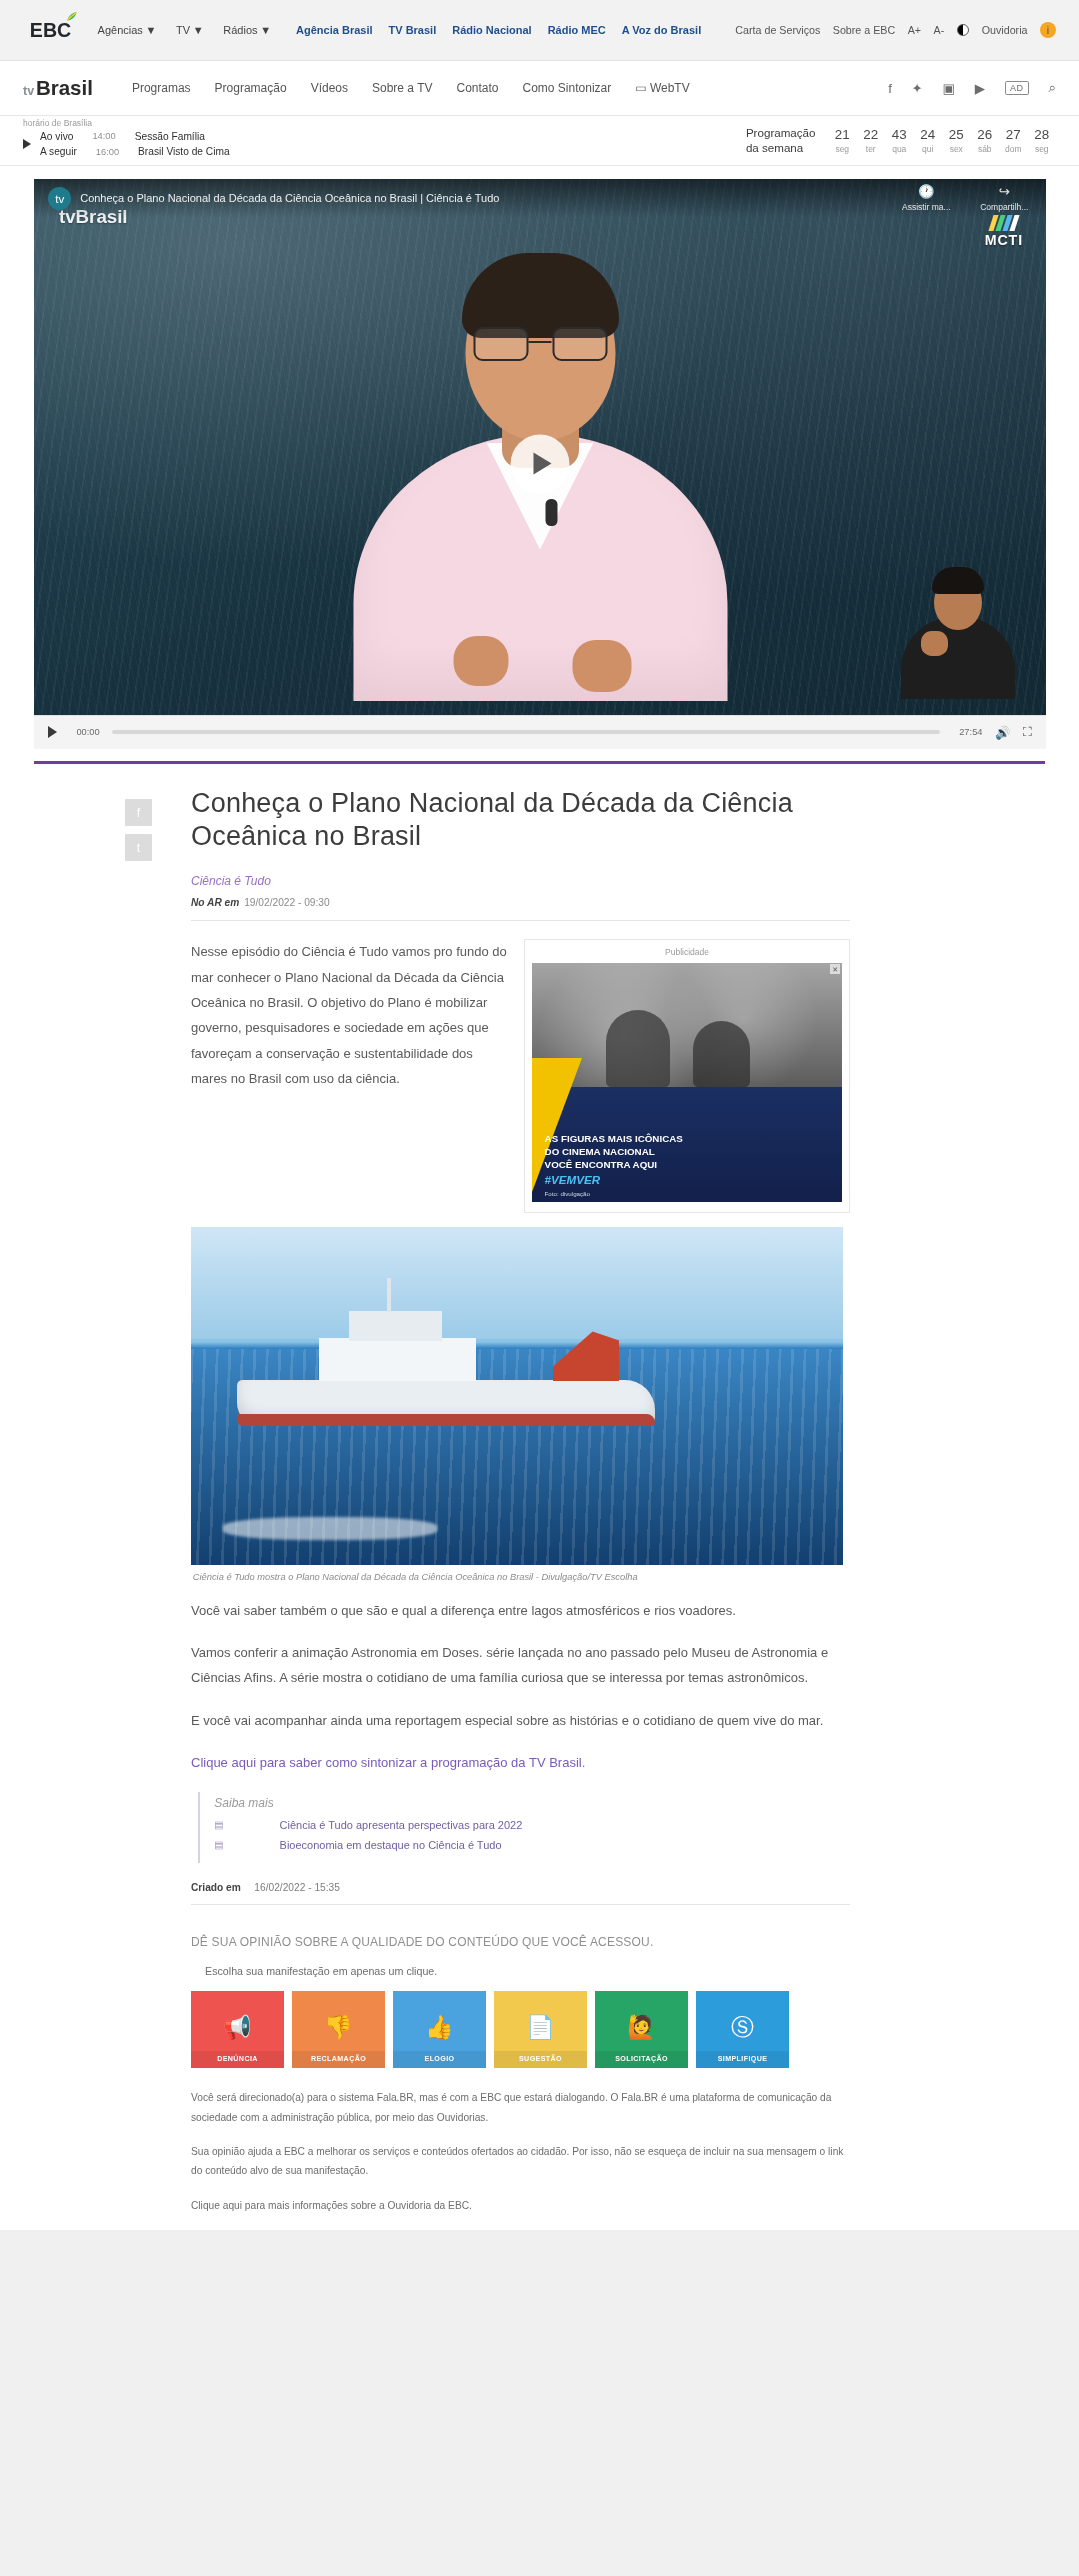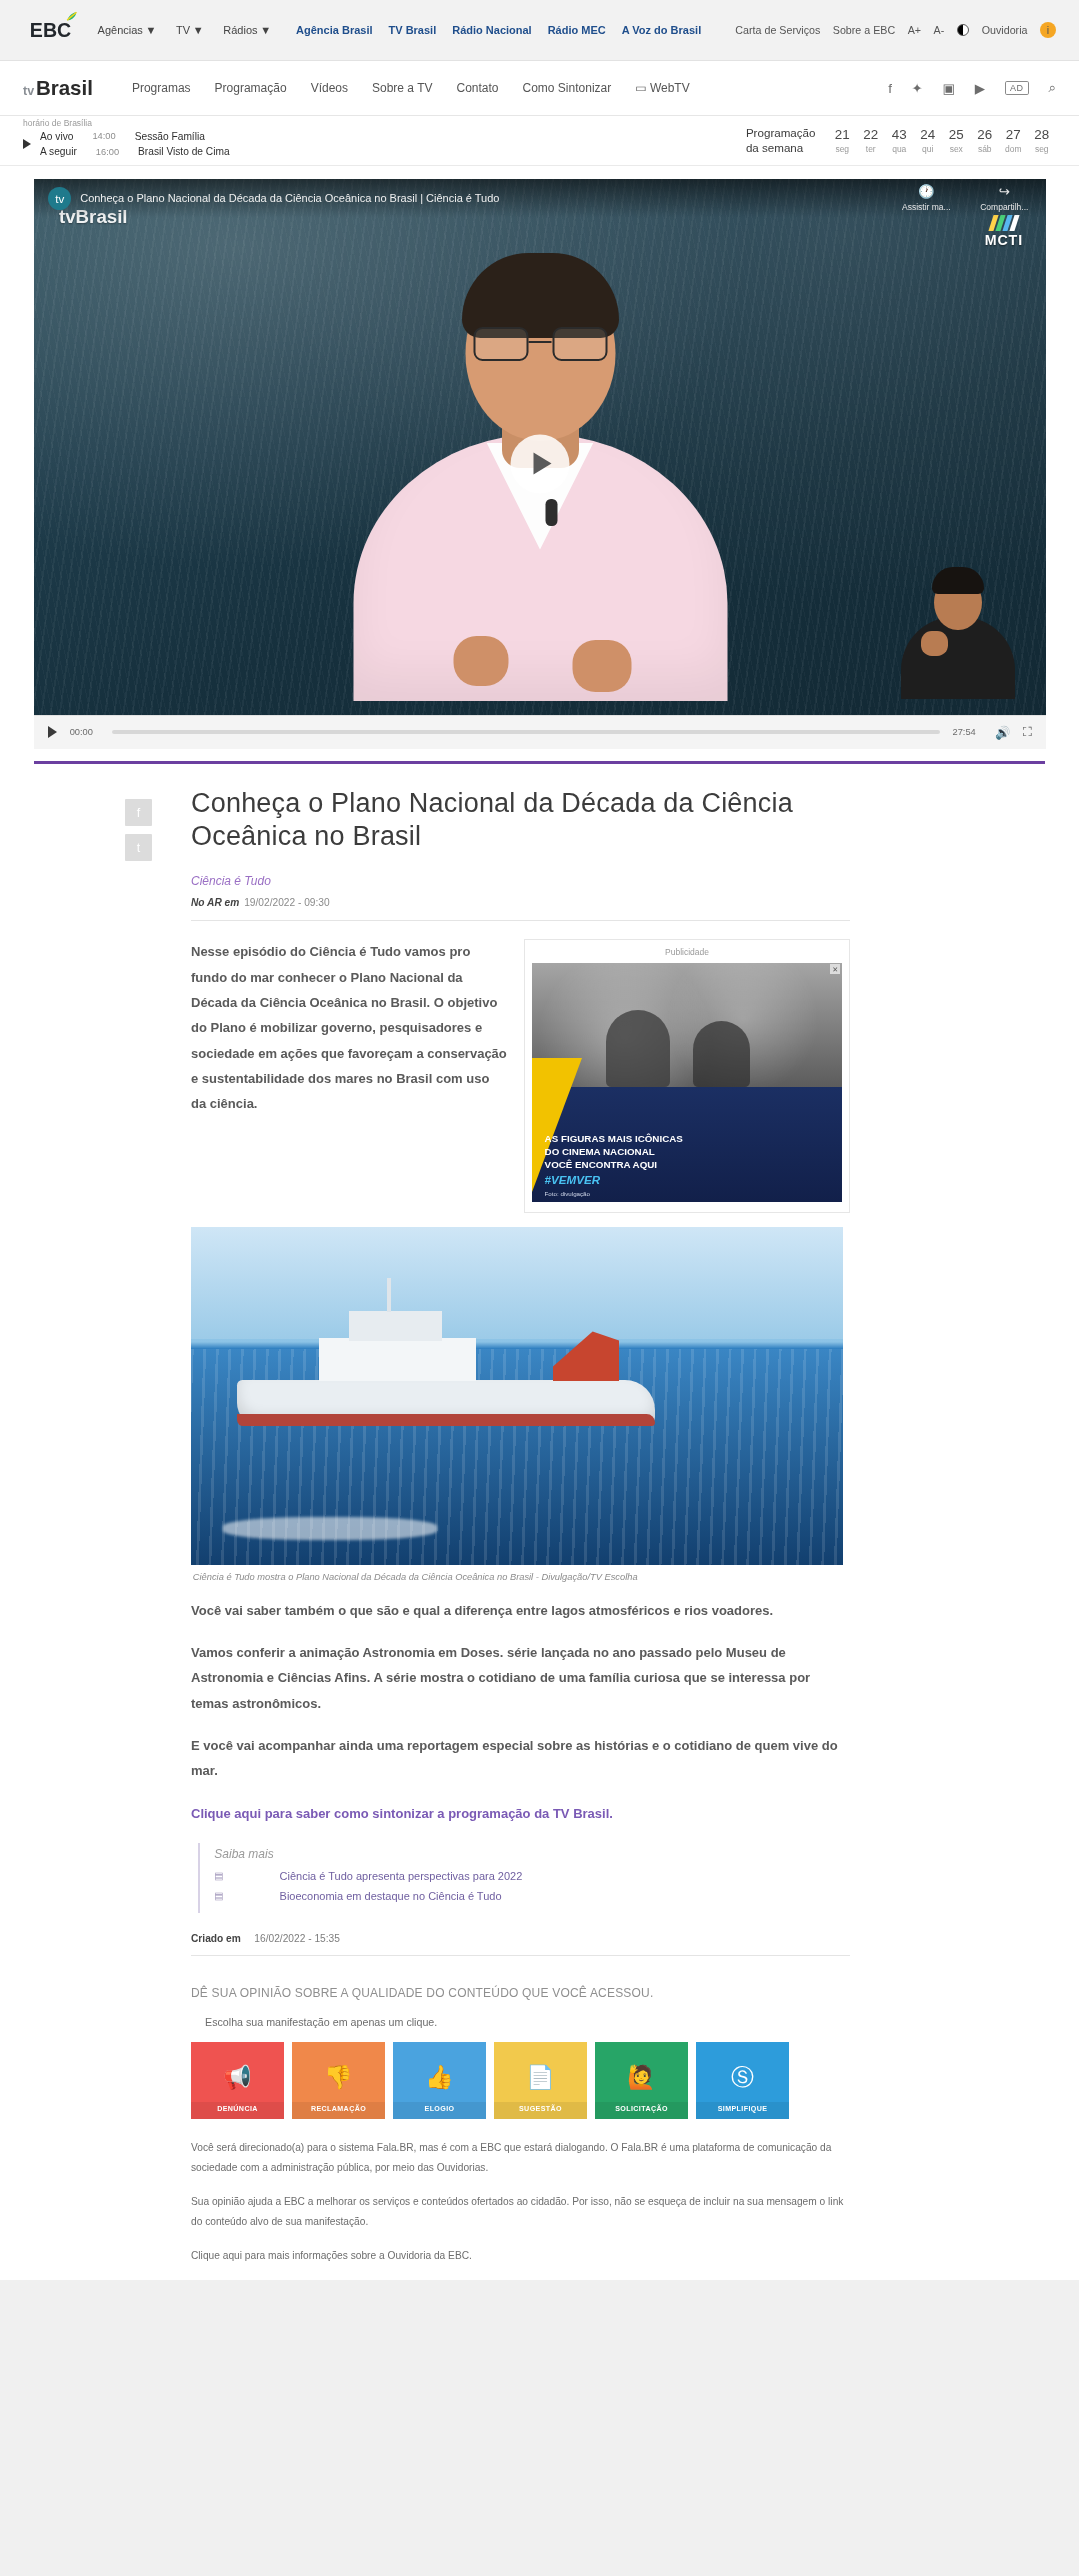--- a/index.html
+++ b/index.html
@@ -206,21 +206,21 @@
     display: flex; align-items: center; justify-content: center;
   }
   .bigplay i { width:0; height:0; border-left: 18px solid #5a5a5a; border-top: 11.6px solid transparent; border-bottom: 11.6px solid transparent; margin-left:4.5px; }
 
   .ctrlbar {
     position: absolute; left: 0; right: 0; bottom: 0; height: 34px;
     background: #f4f4f4; border-top: 0.9px solid #e1e1e1;
     display: flex; align-items: center; gap: 12.5px; padding: 0 14.2px; z-index: 7;
   }
   .ctrlbar .tri { width:0;height:0;border-left:9.8px solid #3a3a3a;border-top:6.2px solid transparent;border-bottom:6.2px solid transparent; }
-  .ctrlbar .time { font-size: 9.3px; color: #6b6b6b; min-width: 30px; }
+  .ctrlbar .time { font-size: 9.3px; color: #6b6b6b; min-width: 30px; text-align: right; }
   .ctrlbar .track { flex: 1; height: 4.5px; background: #d7d7d7; border-radius: 2.7px; }
   .ctrlbar .ic { font-size: 12.5px; color: #4a4a4a; }
 
   .accent-rule { height: 2.7px; background: #6b3fa0; margin: 12.5px 34px 0 34px; }
 
   
   .article { padding: 23px 0 0 0; display: flex; }
   .share-col { width: 191px; padding-left: 125px; padding-top: 12.5px; }
   .share-btn {
     width: 27px; height: 27px; background: #dcdcdc; color: #fff;
@@ -258,21 +258,21 @@
   }
   .ad-creative .fig { position:absolute; bottom: 48%; left: 24%; width: 64px; height: 77px; background:#3a3a3a; border-radius: 32px 32px 5.3px 5.3px; opacity:.75;}
   .ad-creative .fig2 { position:absolute; bottom: 48%; left: 52%; width: 57px; height: 66px; background:#2e2e2e; border-radius: 28.5px 28.5px 5.3px 5.3px; opacity:.7;}
   .ad-creative .stripe { position:absolute; left:0; top:40%; width:0; height:0; border-left: 50px solid #f2c200; border-bottom: 134px solid transparent; }
   .ad-text { position: absolute; bottom: 30px; left: 12.5px; color: #fff; font-size: 9.8px; font-weight: bold; line-height: 1.35; text-transform: uppercase; }
   .ad-vemver { position:absolute; bottom: 16px; left: 12.5px; color:#49c2f2; font-size: 11.6px; font-weight: bold; font-style: italic; }
   .ad-small { position:absolute; bottom: 4.5px; left: 12.5px; color:#cfd6e8; font-size: 6.2px; }
   .ad-x { position:absolute; top:1.8px; right:1.8px; width:9.8px;height:9.8px;background:#dcdcdc;color:#555;font-size:7.1px;display:flex;align-items:center;justify-content:center; }
 
   p.para {
-    font-size: 13px; line-height: 1.95; color: #5a5a5a; margin-bottom: 17px; font-weight: bold;
+    font-size: 13px; line-height: 1.95; color: #5a5a5a; margin-bottom: 17px;
   }
   .figure { margin: 12.5px 0 5.3px 0; }
   .figure .img {
     width: 652px; height: 338px; position: relative; overflow: hidden;
     background: linear-gradient(180deg,#bcdcf2 0%, #8cc3e6 34%, #2f7fc0 36%, #1f5f9d 72%, #17497d 100%);
   }
   .figure .img .sky { position:absolute; top:0; left:0; right:0; height:33%; background: linear-gradient(180deg,#cfe6f6,#9ccbe8); }
   .figure .img .waves { position:absolute; bottom:0; left:0; right:0; height:64%;
     background: repeating-linear-gradient(92deg, rgba(255,255,255,.12) 0 2.7px, rgba(0,0,0,0) 2.7px 12.5px),
                 linear-gradient(180deg,#3a86c4,#123f6e); }

